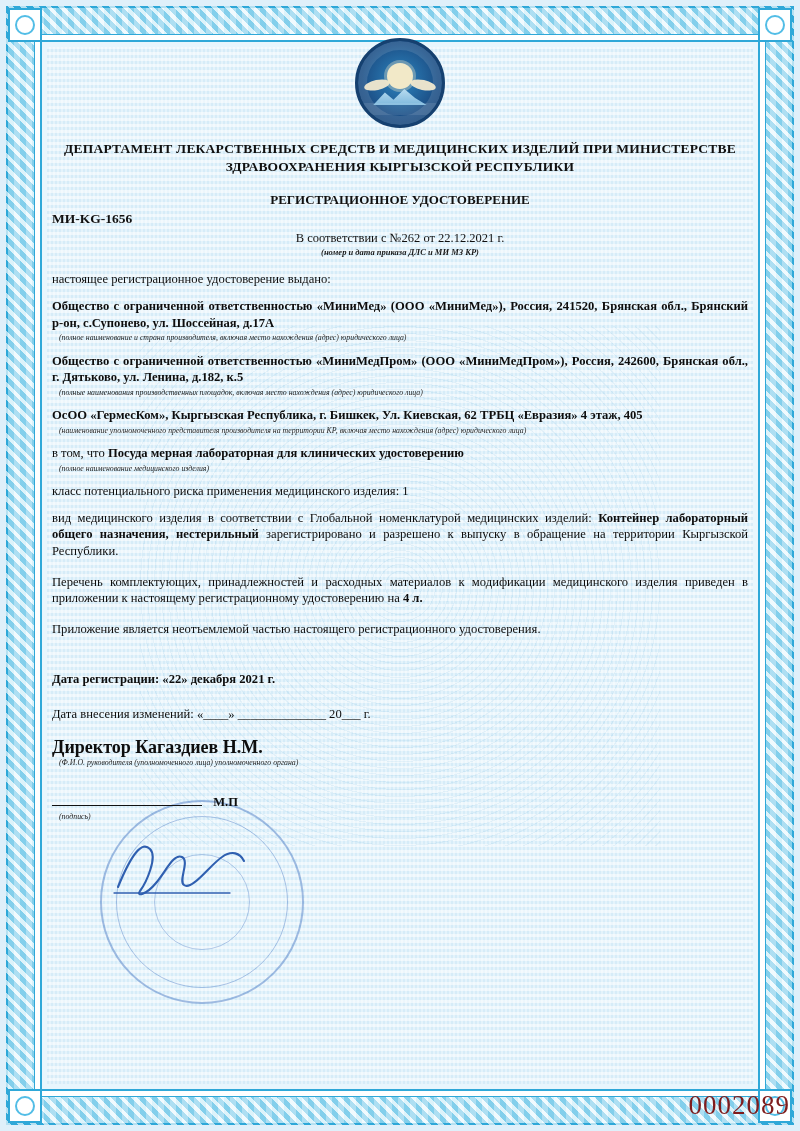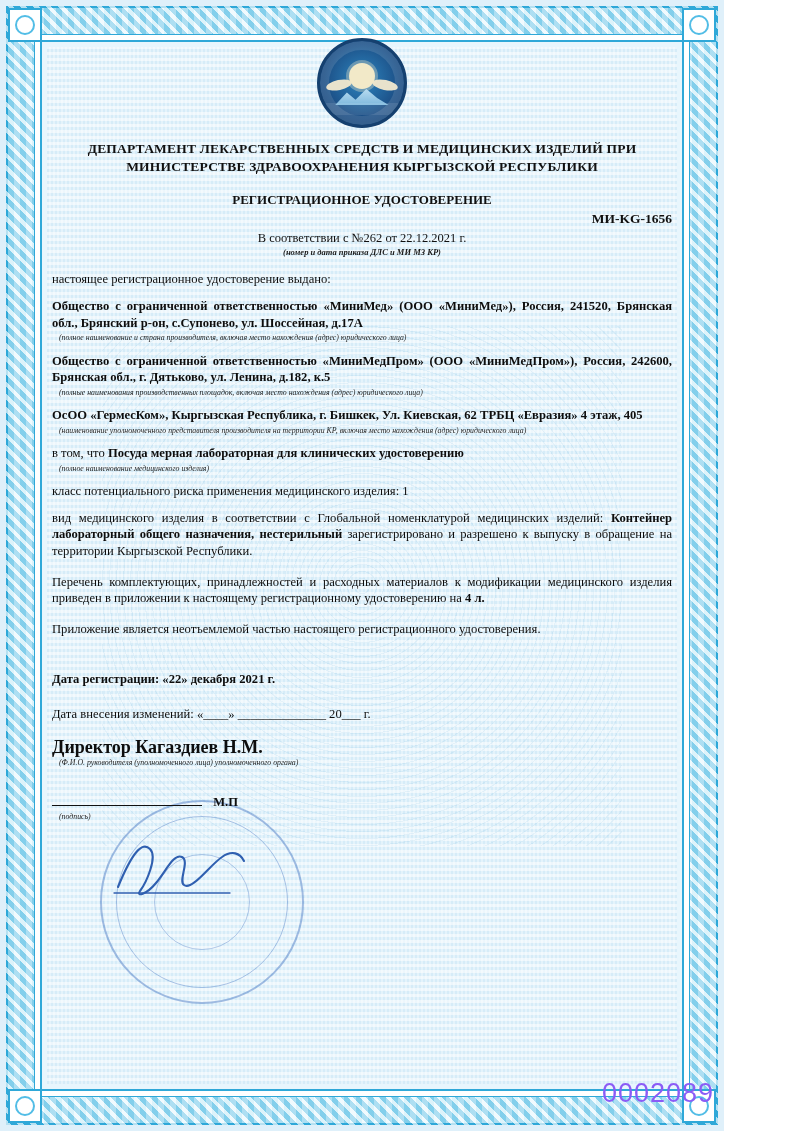--- a/index.html
+++ b/index.html
@@ -5,21 +5,21 @@
   html, body {
     margin: 0;
     padding: 0;
     background: #ffffff;
   }
   body {
     font-family: "Liberation Serif", serif;
   }
   .page {
     position: relative;
-    width: 724px;
+    width: 800px;
     height: 1131px;
     overflow: hidden;
     background: #dff0fa;
   }
 
   
   .border-outer {
     position: absolute;
     inset: 6px;
     border: 2px solid #2fa8d8;
@@ -167,21 +167,21 @@
     color: #101010;
   }
   .cert-title {
     text-align: center;
     font-weight: bold;
     font-size: 13px;
     margin: 0;
     color: #101010;
   }
   .cert-number {
-    text-align: right;
+    text-align: left;
     font-weight: bold;
     font-size: 13.5px;
     margin: 3px 0 4px 0;
     color: #101010;
   }
   .accordance {
     text-align: center;
     font-size: 12.5px;
     margin: 0;
     color: #101010;
@@ -275,25 +275,25 @@
     top: 835px;
     width: 150px;
     height: 70px;
     z-index: 5;
     pointer-events: none;
   }
 
   .serial {
     position: absolute;
     right: 10px;
-    bottom: 22px;
+    bottom: 10px;
     font-size: 27px;
-    font-family: Liberation Sans, sans-serif;
+    font-family: Liberation Serif, serif;
     letter-spacing: 1px;
-    color: #8b5cf6;
+    color: #7f1d1d;
     z-index: 6;
   }
 </style>
 </head>
 <body>
 
 <div class="page">
 
   <div class="border-outer"></div>
   <div class="border-pattern"></div>

